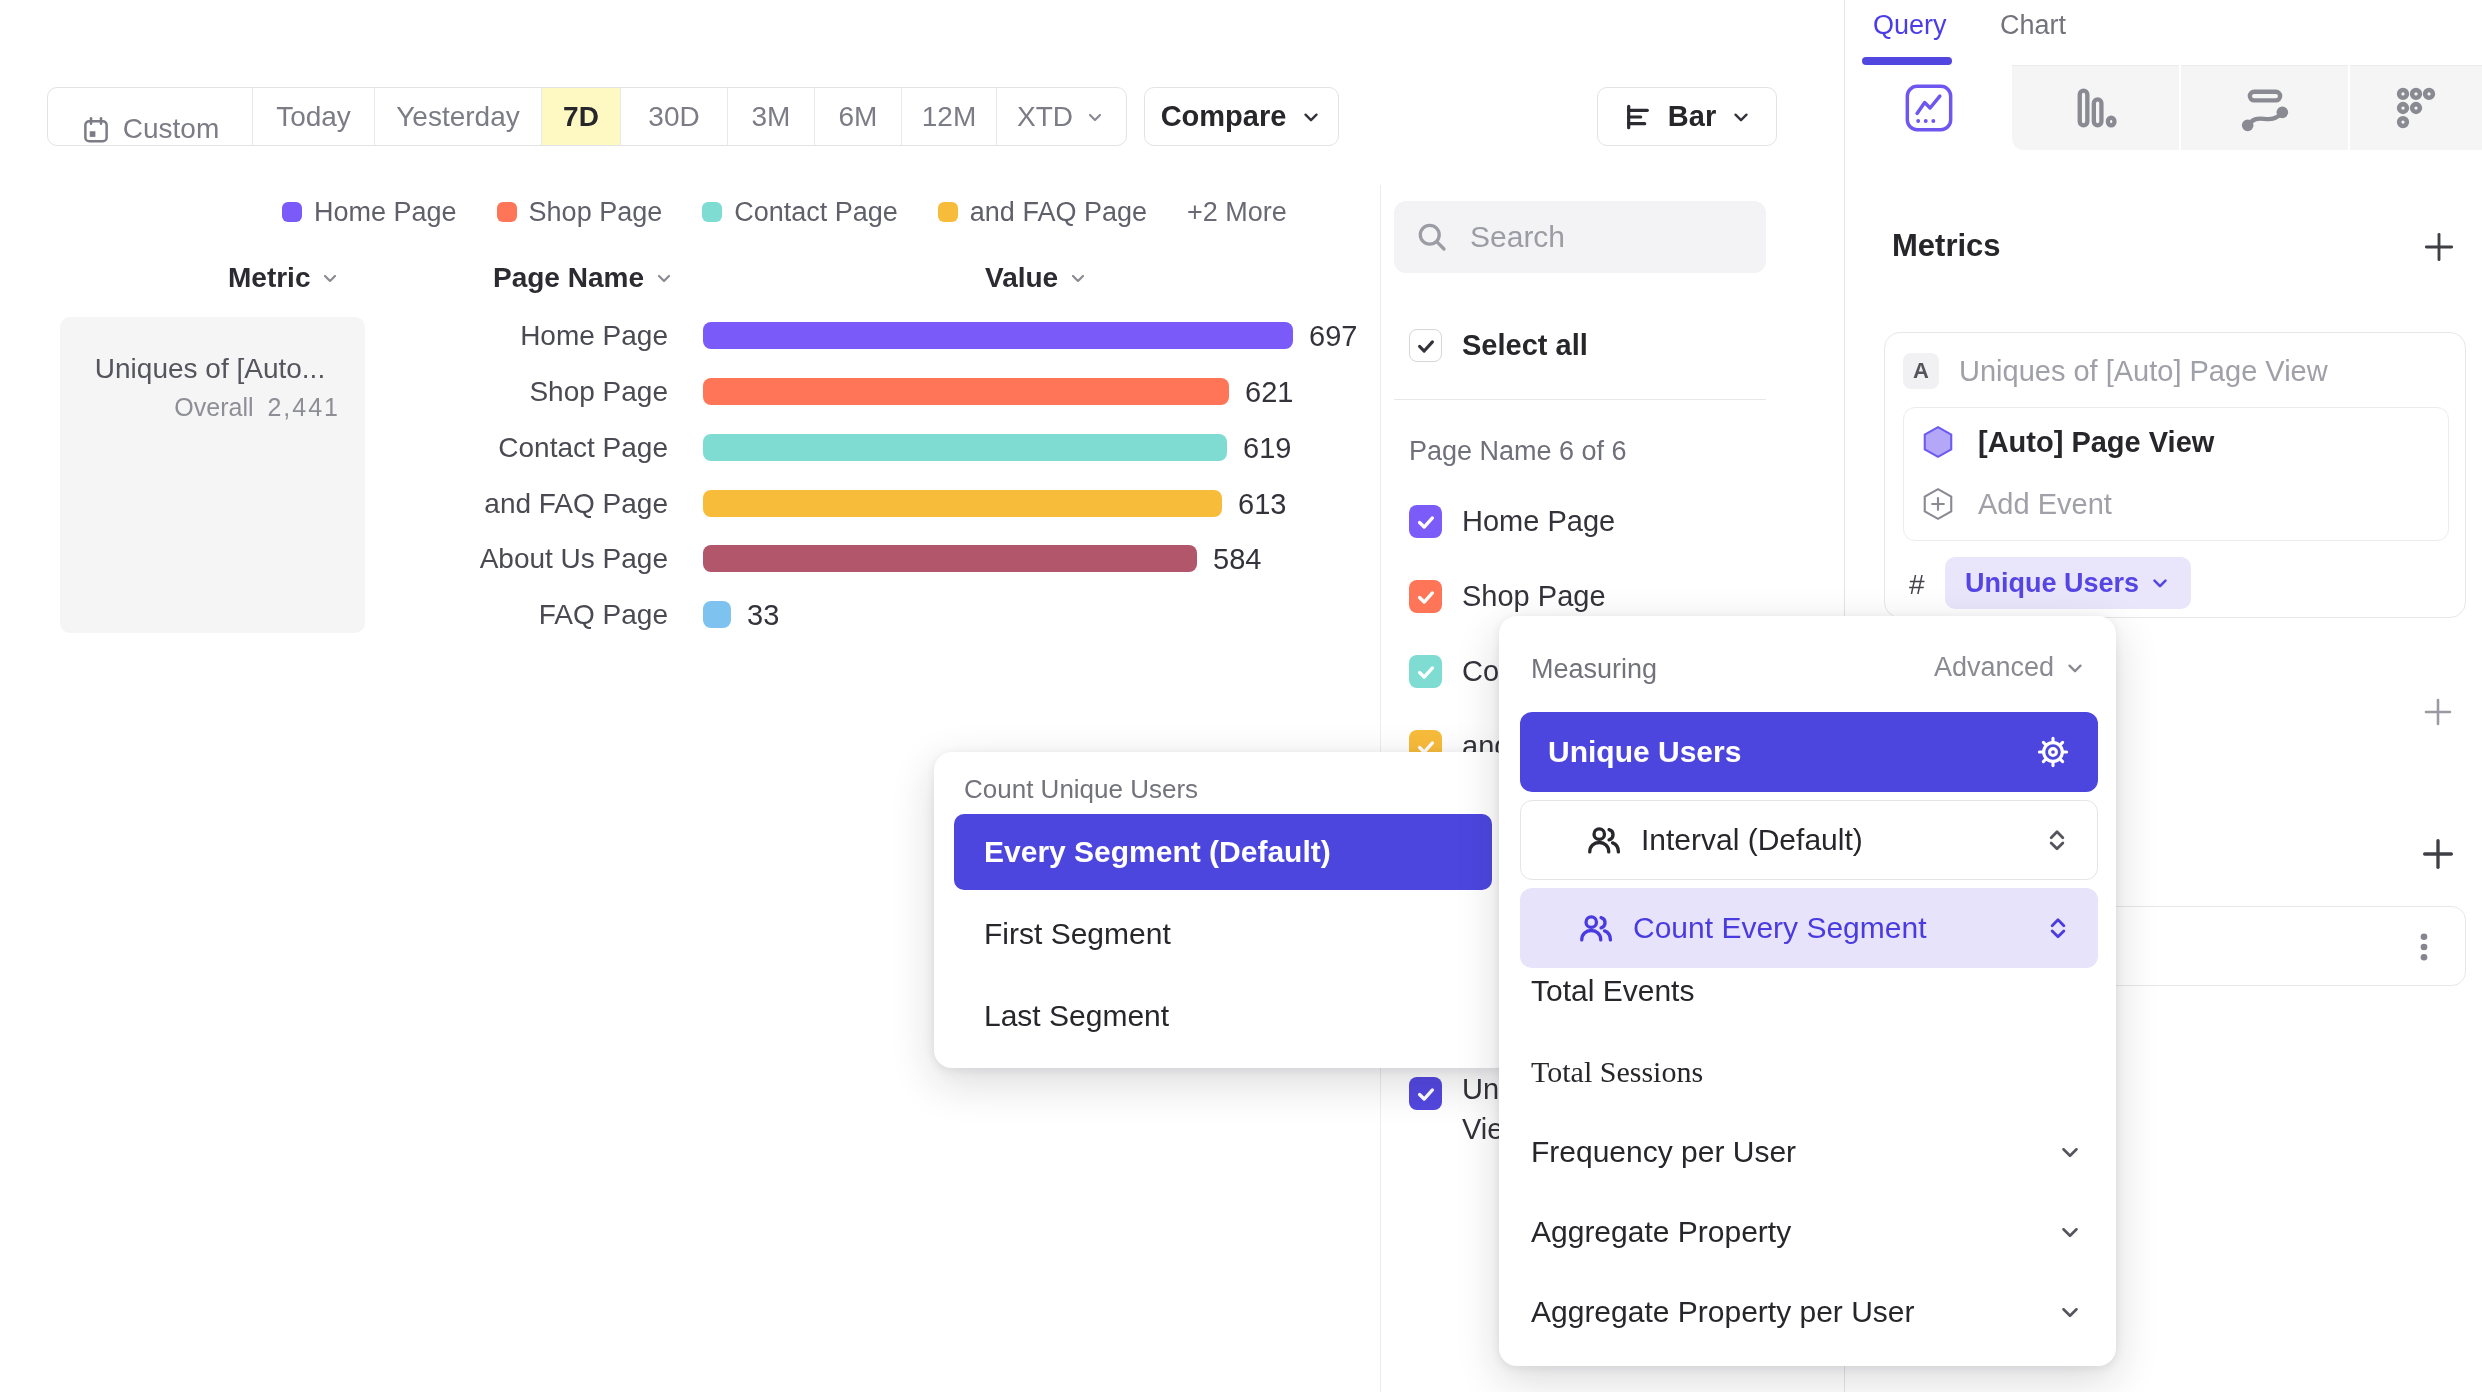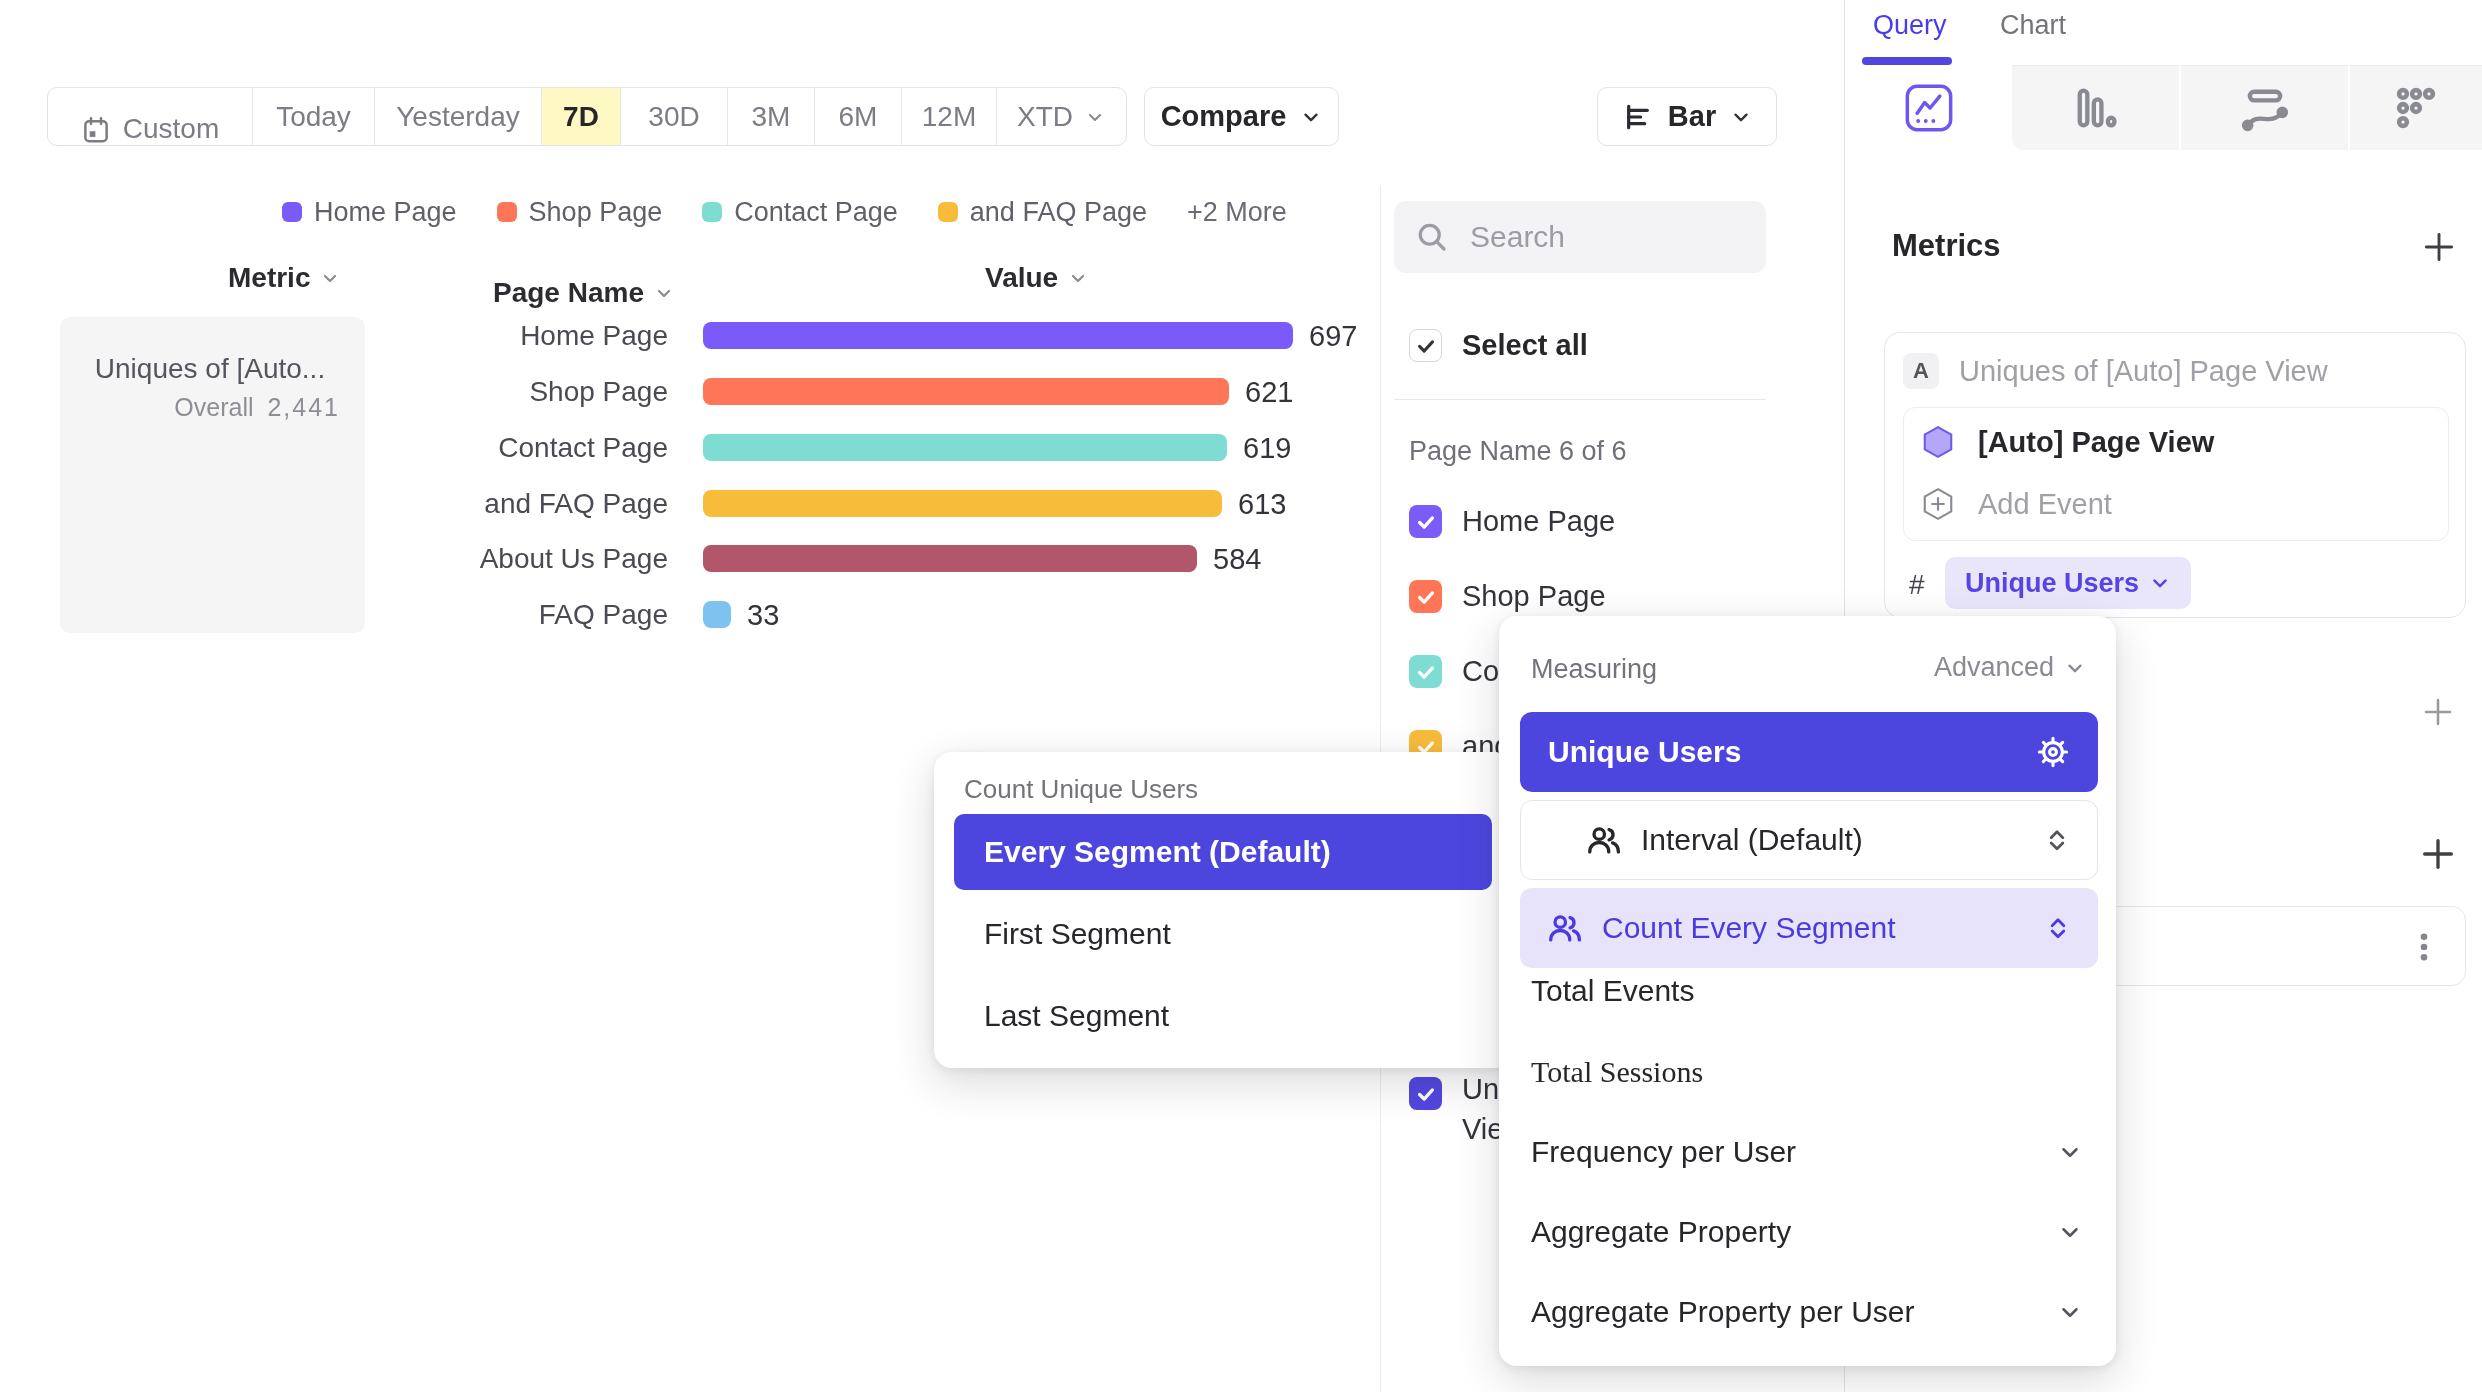--- a/index.html
+++ b/index.html
@@ -45,21 +45,21 @@
           padding:0 20px; height:52px; font-size:27px; font-weight:bold; color:#5546e4; cursor:pointer; }
 
   
   .popover { background:#fff; border-radius:18px;
              box-shadow:0 14px 44px rgba(25,25,40,.16), 0 2px 10px rgba(25,25,40,.08); }
   .pill { background:#4c46df; border-radius:10px; color:#fff; font-weight:bold; font-size:30px;
           display:flex; align-items:center; cursor:pointer; }
   .menu-item { font-size:30px; color:#26262b; cursor:pointer; display:flex; align-items:center; justify-content:space-between; }
   .sub-row { border-radius:12px; display:flex; align-items:center; height:80px; cursor:pointer; }
   .sub-row.bordered { border:1.5px solid #e5e5e8; background:#fff;padding-left:38px; }
-  .sub-row.lavender { background:#e7e3fa; }
+  .sub-row.lavender { background:#e7e3fa;padding-left:31px; }
   svg { display:block; }
 </style>
 </head>
 <body>
 
 <div class="abs range-group" style="left:47px; top:87px; width:1080px; height:59px;">
   <div class="range-btn" style="width:205px;align-items:flex-end;">
     <span>
       <svg width="30" height="30" viewBox="0 0 24 24" fill="none" stroke="#7c7c86" stroke-width="2" stroke-linecap="round">
         <rect x="3.5" y="5" width="17" height="16" rx="3"></rect>
@@ -148,21 +148,21 @@
       <span>+2 More</span>
     </div>
 </div>
 
 <div class="abs col-head" style="left:228px; top:262px;">
   <span>Metric</span>
   <svg width="20" height="20" viewBox="0 0 24 24" fill="none" stroke="#8a8a93" stroke-width="2.6" stroke-linecap="round" stroke-linejoin="round">
       <polyline points="6,9.5 12,15.5 18,9.5"></polyline>
     </svg>
 </div>
-<div class="abs col-head" style="left:493px; top:277px;">
+<div class="abs col-head" style="left:493px; top:262px;">
   <span>Page Name</span>
   <svg width="20" height="20" viewBox="0 0 24 24" fill="none" stroke="#8a8a93" stroke-width="2.6" stroke-linecap="round" stroke-linejoin="round">
       <polyline points="6,9.5 12,15.5 18,9.5"></polyline>
     </svg>
 </div>
 <div class="abs col-head" style="left:985px; top:262px;">
   <span>Value</span>
   <svg width="20" height="20" viewBox="0 0 24 24" fill="none" stroke="#8a8a93" stroke-width="2.6" stroke-linecap="round" stroke-linejoin="round">
       <polyline points="6,9.5 12,15.5 18,9.5"></polyline>
     </svg>

